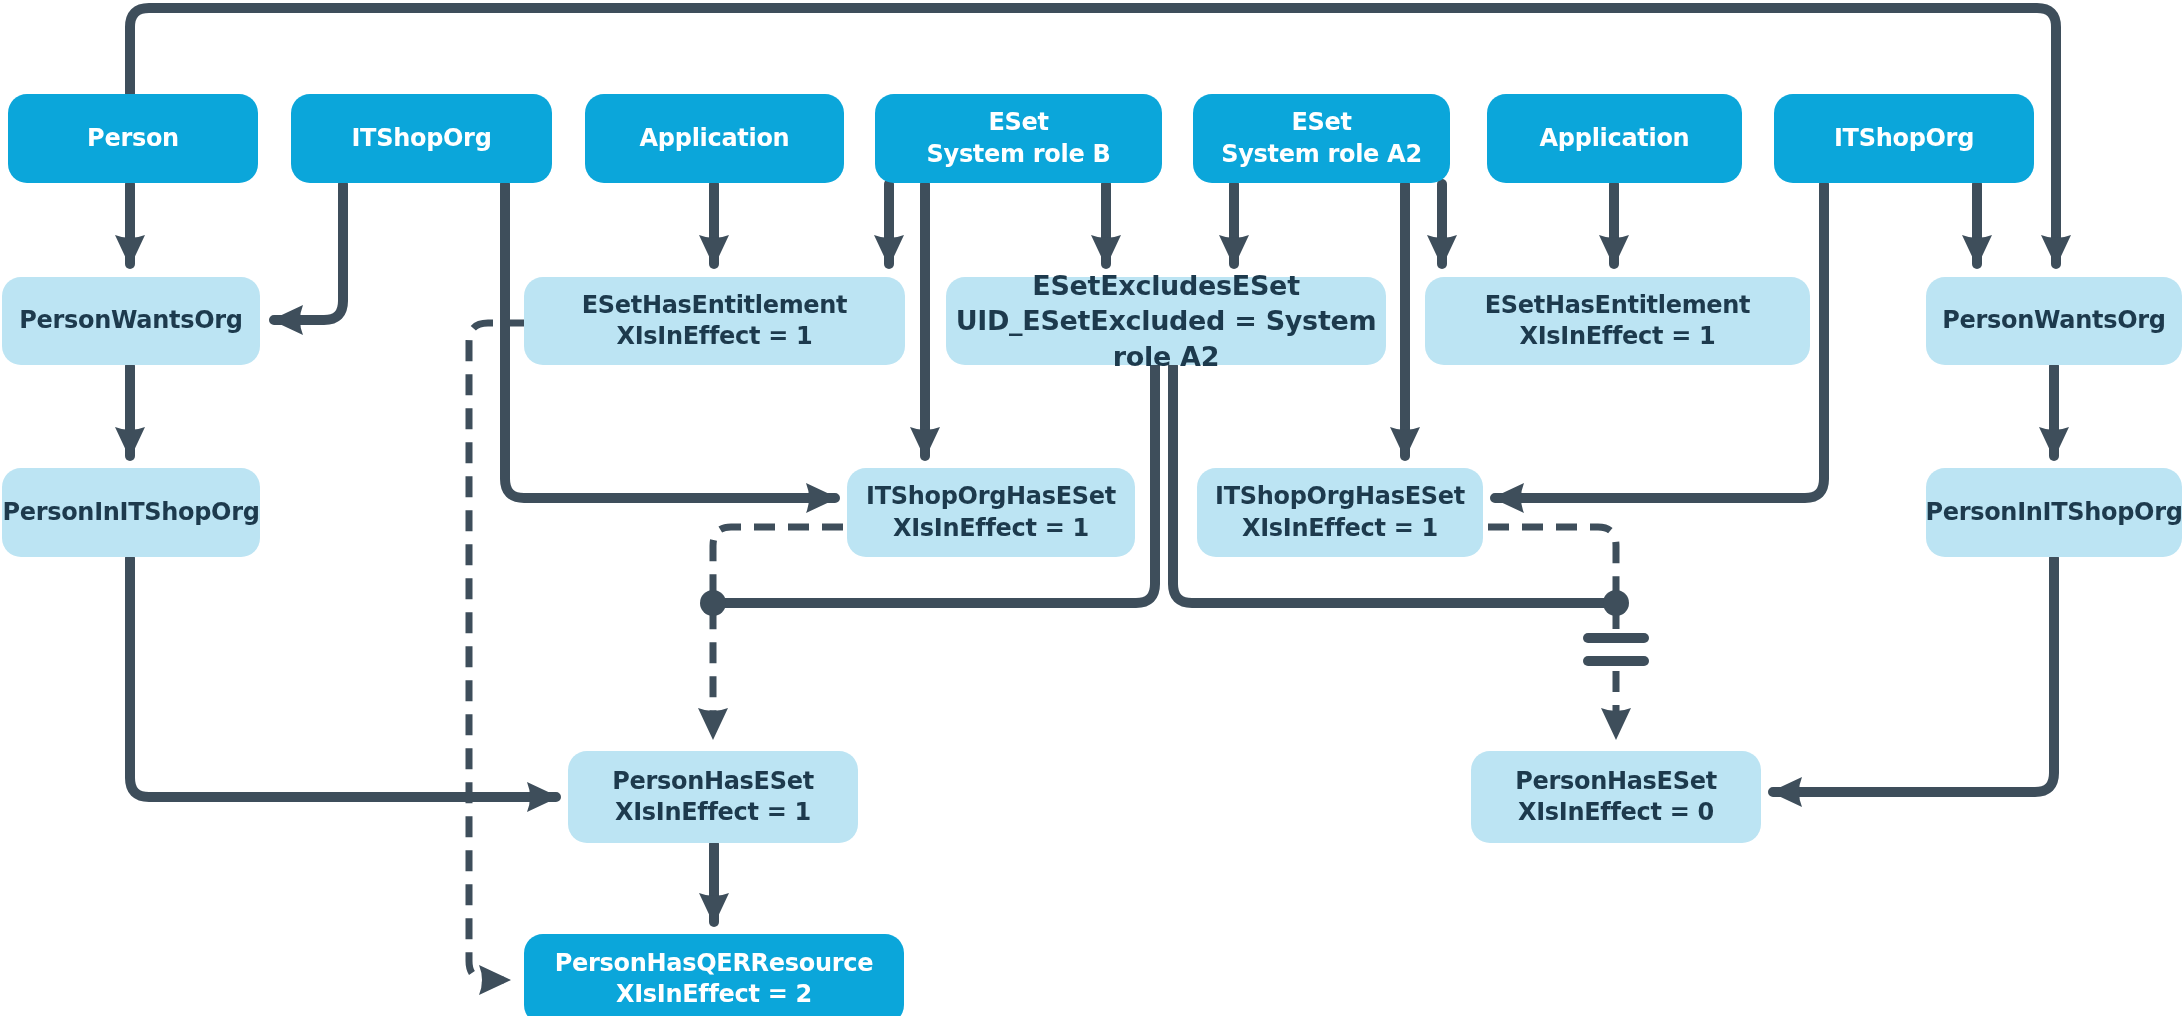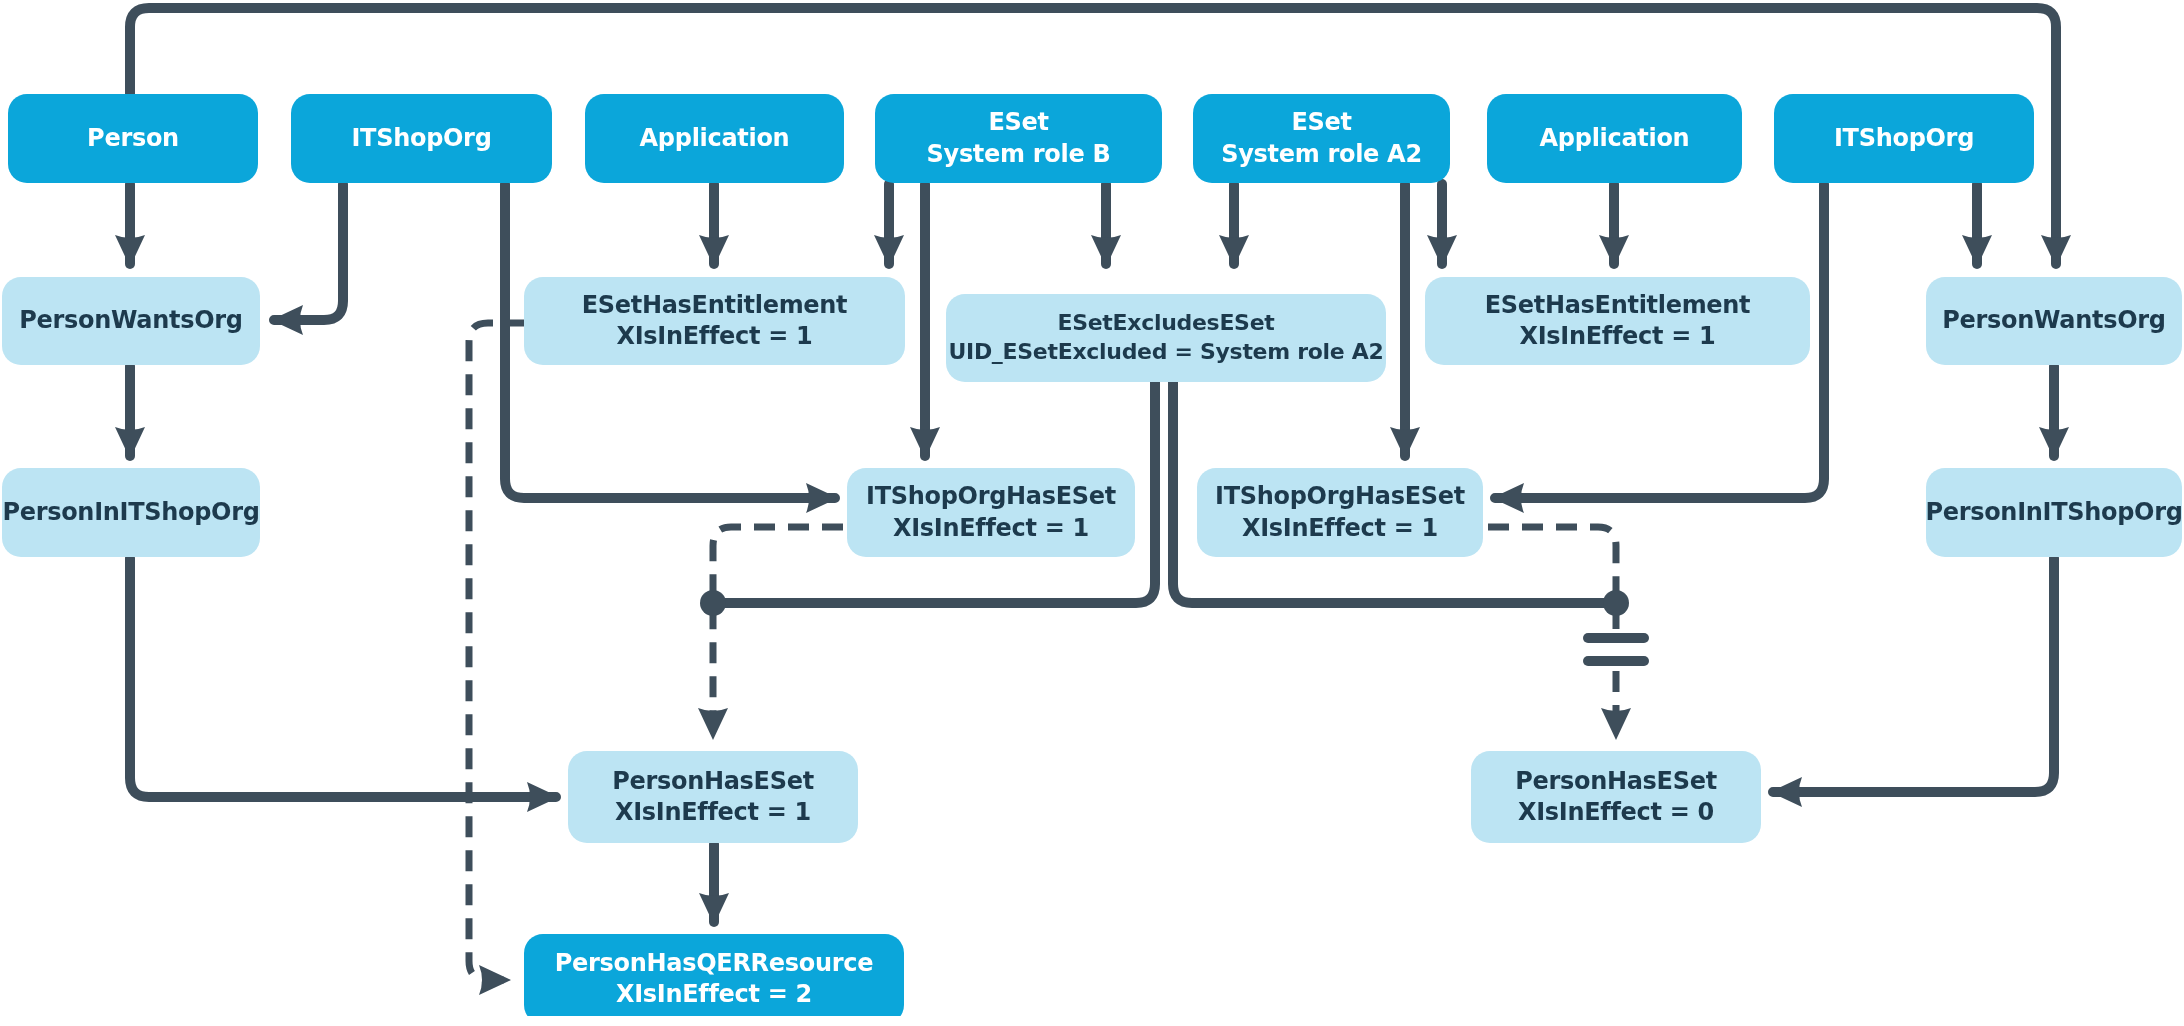--- a/index.html
+++ b/index.html
@@ -17,21 +17,21 @@
     border-radius:19px;
     font-weight:bold;
     font-size:24px;
     letter-spacing:-0.3px;
     line-height:1.3;
     text-align:center;
     white-space:pre-line;
   }
   .node.dark{background:#0ba6da;color:#ffffff;}
   .node.light{background:#bce4f3;color:#1d3a4d;}
-  .node.longtext{font-size:22px;margin-top:17px;}
+  .node.longtext{font-size:27px;}
 </style>
 </head>
 <body>
 
 <div id="canvas">
 
   <svg id="wires" width="2184" height="1026" viewBox="0 0 2184 1026">
     <defs>
       <marker id="arrow" markerUnits="userSpaceOnUse" markerWidth="38" markerHeight="36" refX="30" refY="16" orient="auto">
         <path d="M1,1 L33,16 L1,31 Q7,16 1,1 Z" fill="#3e4e5b"></path>

